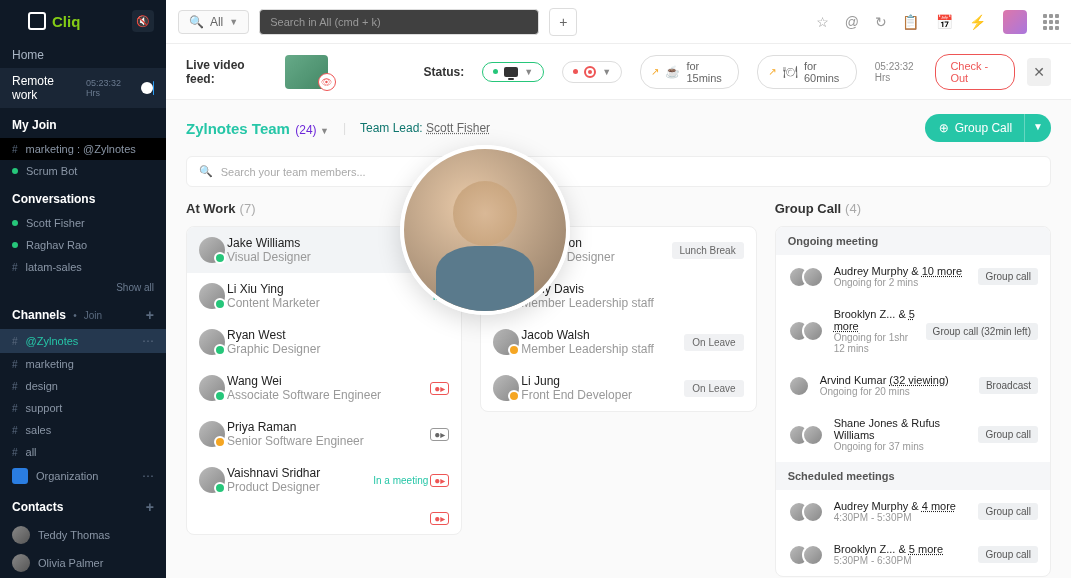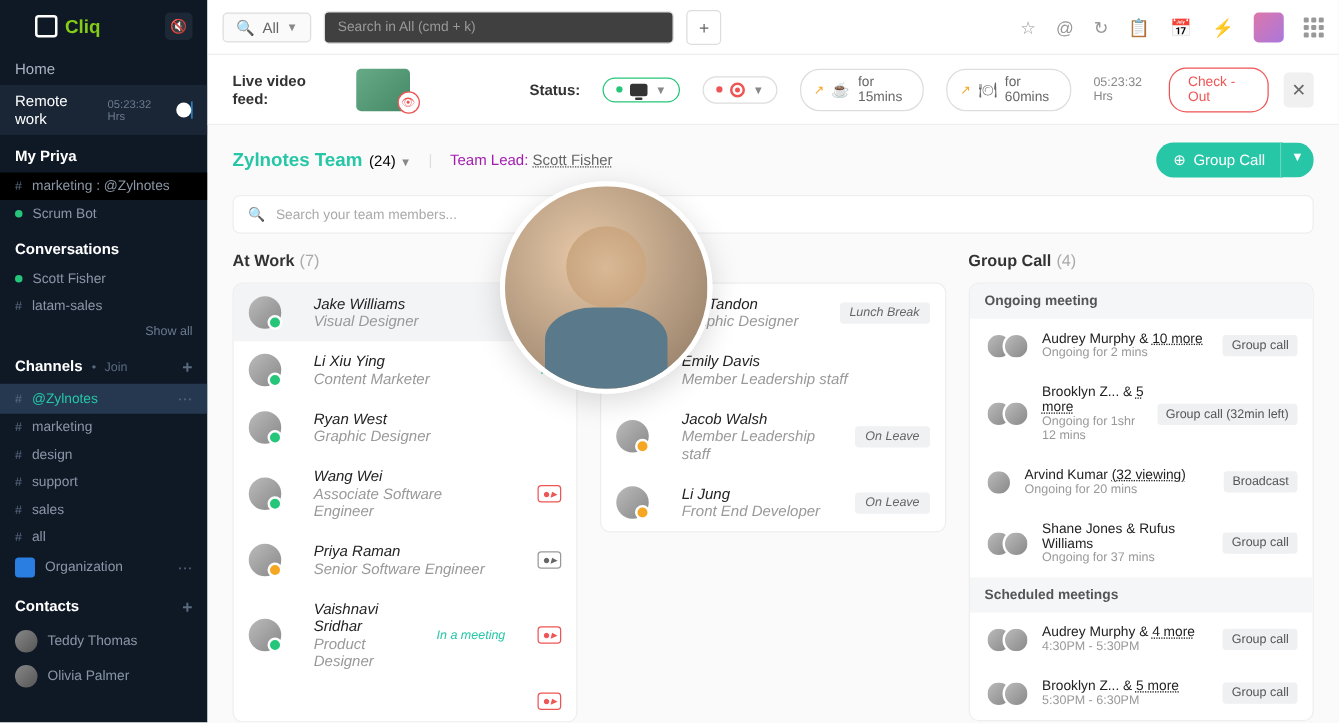--- a/index.html
+++ b/index.html
@@ -59,40 +59,40 @@
 .target-ico::after{content:'';position:absolute;top:2px;left:2px;width:4px;height:4px;background:#e55;border-radius:50%;}
 .arrow-ico { color:#f5a623; font-size:10px;}
 .cup-ico { font-size:12px;}
 .checkout { border: 1px solid #e55; color: #e55; border-radius: 14px; padding: 5px 14px; font-size: 11px; cursor: pointer; }
 .time-display { color: #888; font-size: 10px; }
 .close-x { width: 28px; height: 28px; background: #f0f0f0; border-radius: 4px; display: flex; align-items: center; justify-content: center; color: #666; cursor: pointer; font-size: 14px; }
 .status-right { margin-left: auto; display: flex; align-items: center; gap: 12px; }
 
 .team-bar { padding: 14px 20px 8px; display: flex; align-items: center; gap: 14px; font-size: 12px; }
 .team-name { color: #26c6a7; font-weight: 600; font-size: 15px; }
-.team-count { color: #000000; font-size: 12px; font-weight: 400; margin-left: 2px;}
+.team-count { color: #6d28d9; font-size: 12px; font-weight: 400; margin-left: 2px;}
 .sep { color: #ddd; }
-.lead-label { color: #a21caf; }
+.lead-label { color: #0f766e; }
 .lead-name { color: #666; text-decoration: underline dotted; }
 .group-call-btn { margin-left: auto; background: #26c6a7; color: #fff; border-radius: 16px; padding: 7px 14px; font-size: 12px; display: flex; align-items: center; gap: 6px; cursor: pointer; }
 .gc-caret { background: #26c6a7; color: #fff; border-radius: 6px; padding: 7px 8px; font-size: 10px; cursor: pointer; margin-left: -2px; border-left: 1px solid rgba(255,255,255,0.3);}
 .gc-wrap { display:flex; margin-left:auto;}
 .gc-wrap .group-call-btn { border-radius: 16px 0 0 16px; margin-left:0;}
 .gc-wrap .gc-caret { border-radius: 0 16px 16px 0;}
 
 .search-team { margin: 6px 20px 14px; border: 1px solid #eee; border-radius: 6px; padding: 8px 12px; font-size: 11px; color: #aaa; display: flex; align-items: center; gap: 8px; background: #fff;}
 
 .columns { display: flex; gap: 18px; padding: 0 20px 20px; flex: 1; overflow: hidden; }
 .col { flex: 1; min-width: 0; }
 .col-head { font-size: 13px; font-weight: 600; color: #333; margin-bottom: 10px; }
 .col-head .count { color: #aaa; font-weight: 400; margin-left: 4px; }
 .card { background: #fff; border: 1px solid #eee; border-radius: 8px; overflow: hidden; }
 .sub-head { background: #f5f6f8; color: #555; font-size: 11px; font-weight: 600; padding: 8px 12px; }
 
-.member { display: flex; align-items: center; gap: 26px; padding: 9px 12px; cursor: pointer; position: relative; font-style: italic; }
+.member { display: flex; align-items: center; gap: 2px; padding: 9px 12px; cursor: pointer; position: relative; }
 .member.sel { background: #f2f4f6; }
 .m-avatar { width: 26px; height: 26px; border-radius: 50%; background: linear-gradient(135deg,#bbb,#888); position: relative; flex-shrink: 0; }
 .m-avatar::after { content: ''; position: absolute; bottom: -1px; right: -1px; width: 8px; height: 8px; border-radius: 50%; border: 2px solid #fff; }
 .m-avatar.online::after { background: #26c67a; }
 .m-avatar.away::after { background: #f5a623; }
 .m-info { flex: 1; min-width: 0; }
 .m-name { font-size: 12px; color: #222; font-weight: 500; }
 .m-role { font-size: 12px; color: #999; }
 .m-badge { font-size: 10px; color: #26c6a7; }
 .m-tag { font-size: 10px; background: #f0f1f3; color: #666; border-radius: 3px; padding: 3px 8px; }
@@ -127,37 +127,41 @@
     <div class="sound-icon">🔇</div>
   </div>
   <div class="side-item">Home</div>
   <div class="remote-row">
     <span class="label">Remote work</span>
     <span class="time">05:23:32 Hrs</span>
     <div class="toggle"></div>
   </div>
 
   <div class="section-head">
-      <span>My Priya</span>
+      <span>My Join</span>
     </div>
   <div class="pin-item selected">
       <span class="hash">#</span>
       <span>marketing : @Zylnotes</span>
     </div>
   <div class="pin-item">
       <span class="dot"></span>
       <span>Scrum Bot</span>
     </div>
 
   <div class="section-head">
       <span>Conversations</span>
     </div>
   <div class="conv-item">
       <span class="dot"></span>
       <span>Scott Fisher</span>
+    </div>
+  <div class="conv-item">
+      <span class="dot"></span>
+      <span>Raghav Rao</span>
     </div>
   <div class="conv-item">
       <span class="hash">#</span>
       <span>latam-sales</span>
     </div>
   <div class="show-all">Show all</div>
 
   <div class="section-head">
     <span><span>Channels</span> <span class="sub">• </span><span class="sub">Join</span></span>
     <span class="plus-icon">+</span>

